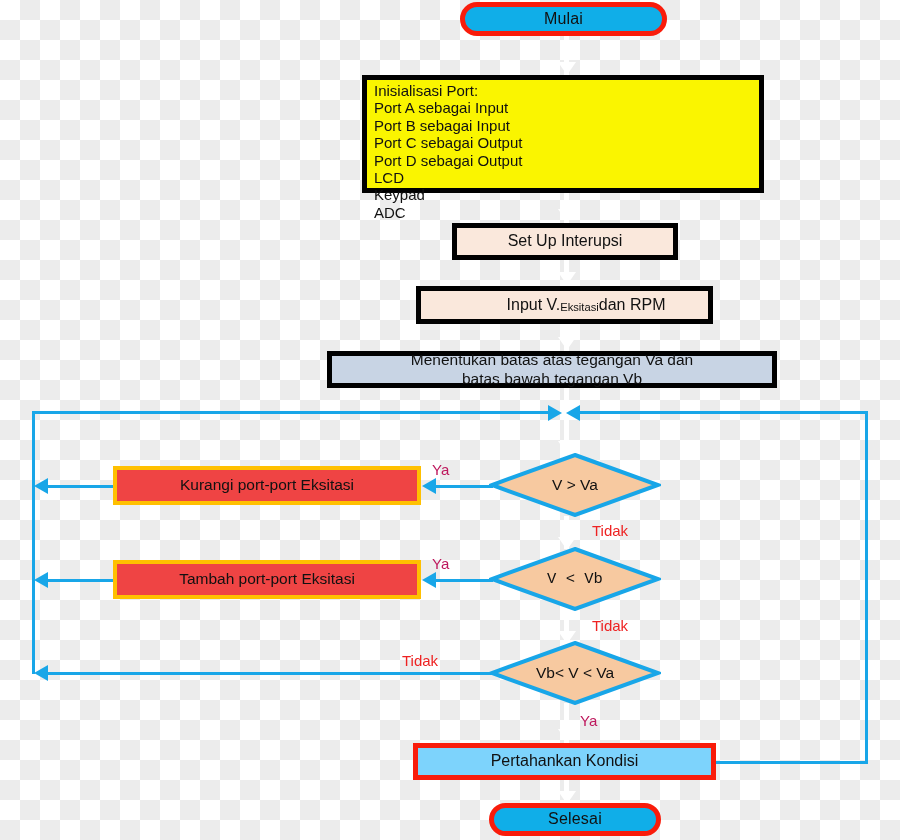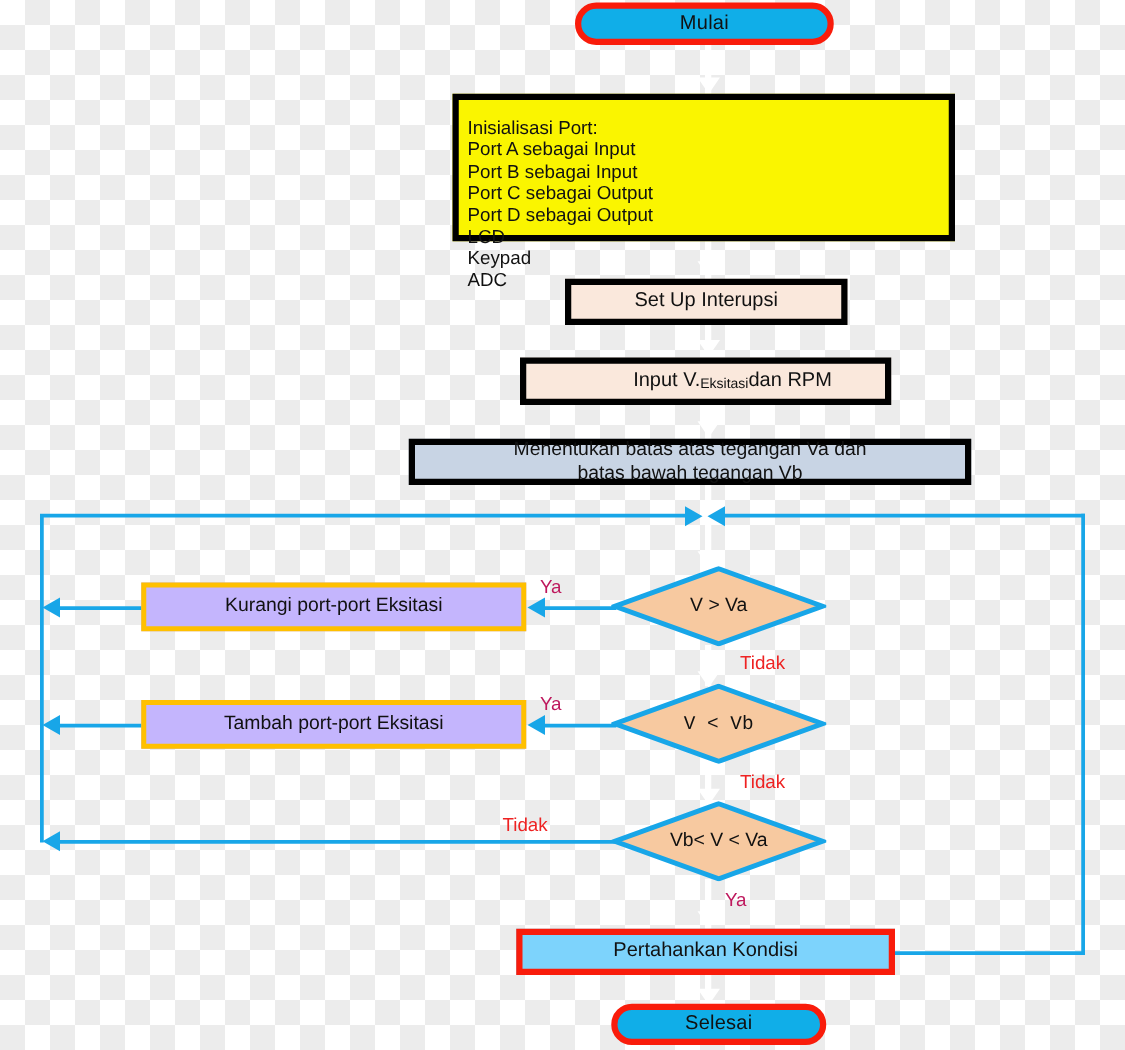--- a/index.html
+++ b/index.html
@@ -48,21 +48,21 @@
   }
 
   
   .proc-yellow-black {
     background: #FAF500;
     border: 5px solid #000000;
     font-size: 15px;
     justify-content: flex-start;
     align-items: flex-start;
     text-align: left;
-    padding: 14px 0 0 7px;
+    padding: 2px 0 0 7px;
     line-height: 1.16;
   }
   
   .proc-yellow-red {
     background: #7dd3fc;
     border: 5px solid #F91C0B;
     font-size: 16px;
   }
   
   .proc-linen {
@@ -72,21 +72,21 @@
   }
   
   .proc-bluegray {
     background: #C8D4E4;
     border: 5px solid #000000;
     font-size: 15.5px;
     line-height: 1.22;
   }
   
   .proc-teal {
-    background: #c4b5fd;
+    background: #ef4444;
     border: 4px solid #FFC000;
     font-size: 15.5px;
   }
 
   
   .diamond {
     position: absolute;
     z-index: 3;
   }
   .diamond .dia-shape {

